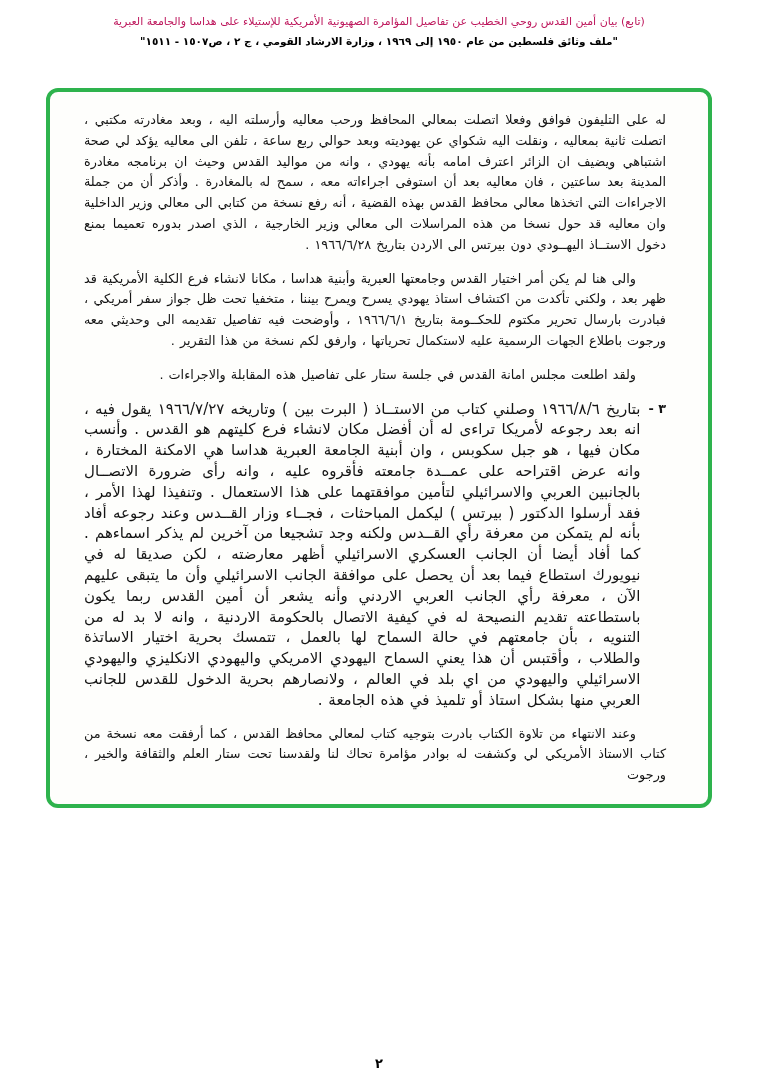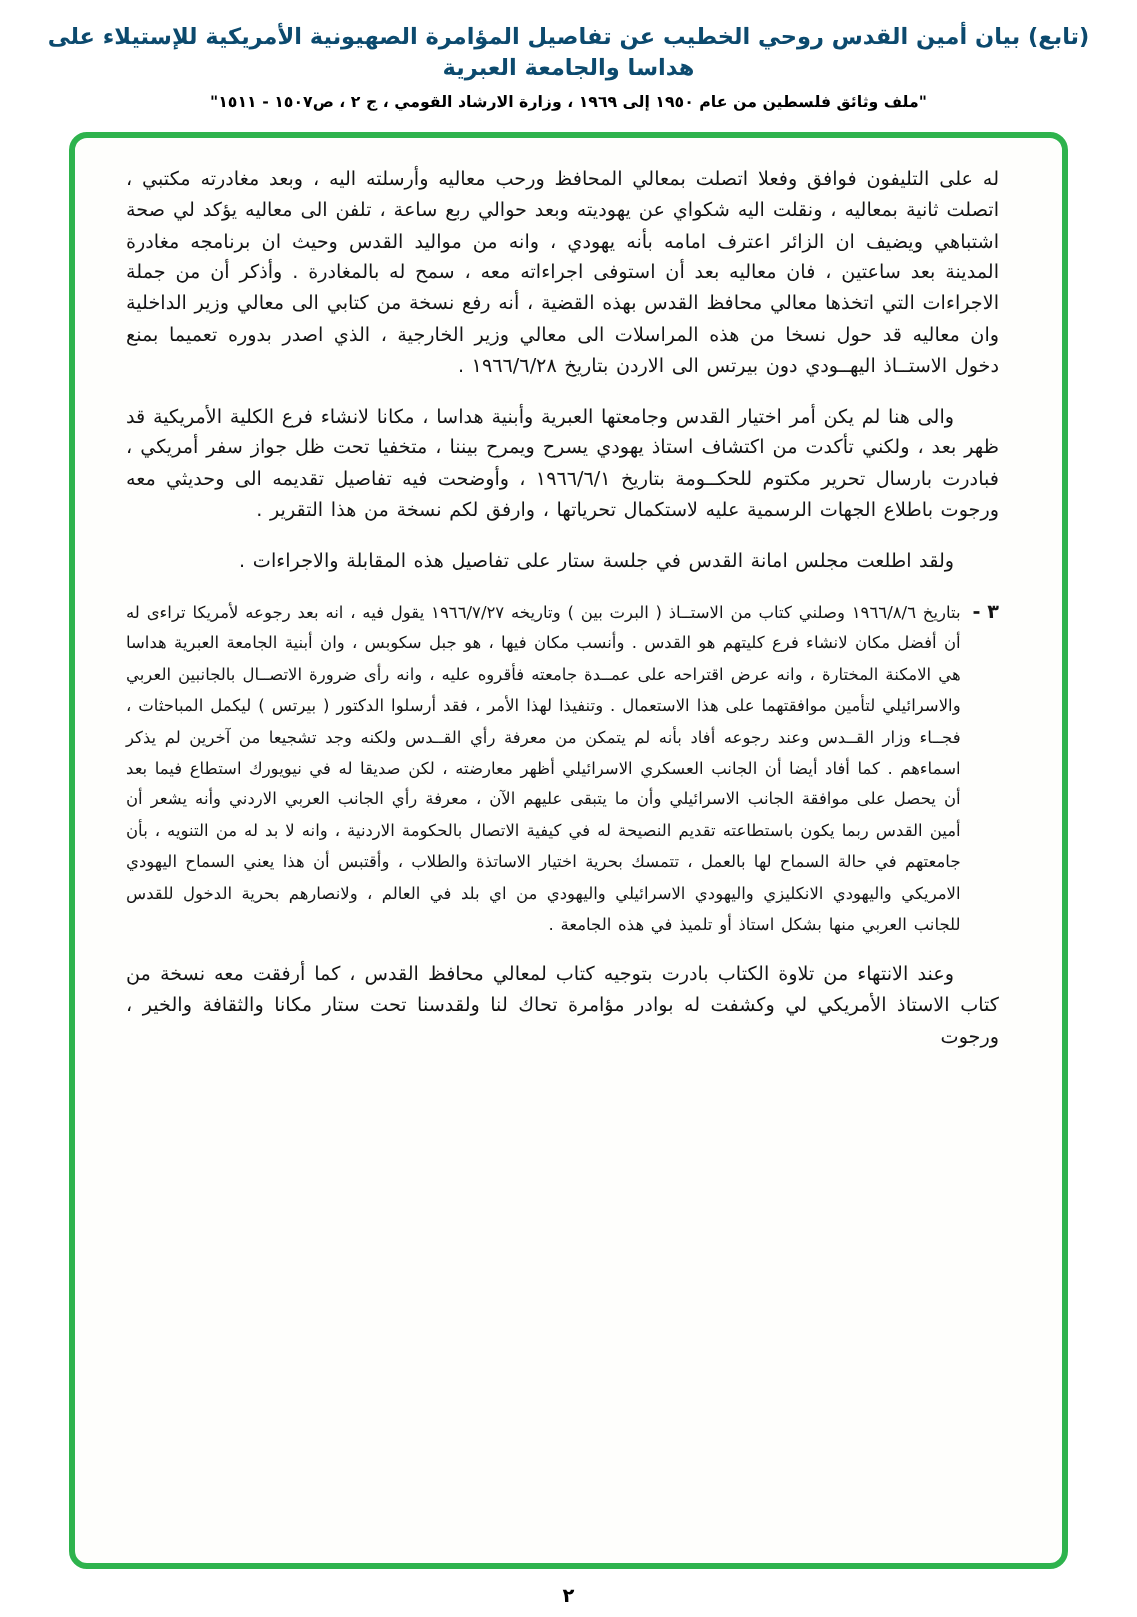--- a/index.html
+++ b/index.html
@@ -10,38 +10,38 @@
     color:#141414;
     position:relative;
     overflow:hidden;
   }
   .doc-header{
     direction:rtl;
     text-align:center;
     padding-top:14px;
   }
   .doc-title{
-    font-size:15px;
-    font-weight:bold;
+    font-size:11px;
+    font-weight:normal;
     margin:0 18px;
     line-height:1.4;
-    color:#0c4a6e;
+    color:#be185d;
   }
   .doc-subtitle{
     font-size:10.5px;
     font-weight:bold;
     margin-top:6px;
     color:#000;
   }
   .green-frame{
     position:absolute;
     left:46px;
     top:88px;
     width:666px;
-    height:958px;
+    height:720px;
     box-sizing:border-box;
     border:4px solid #2eb34d;
     border-radius:12px;
     background:#fefefc;
     padding:18px 42px 16px 34px;
     direction:rtl;
     overflow:hidden;
   }
   .para{
     margin:0 0 13px 0;
@@ -61,21 +61,21 @@
   .item-number{
     flex-shrink:0;
     font-size:12.8px;
     line-height:20.8px;
     white-space:nowrap;
     font-weight:bold;
   }
   .item-text{
     flex:1;
     margin:0;
-    font-size:11px;
+    font-size:15px;
     line-height:20.8px;
     text-align:justify;
     word-spacing:1px;
   }
   .page-footer{
     position:absolute;
     left:0; right:0;
     bottom:6px;
     text-align:center;
   }
@@ -98,20 +98,20 @@
   <div class="green-frame">
     <p class="para no-indent">له على التليفون فوافق وفعلا اتصلت بمعالي المحافظ ورحب معاليه وأرسلته اليه ، وبعد مغادرته مكتبي ، اتصلت ثانية بمعاليه ، ونقلت اليه شكواي عن يهوديته وبعد حوالي ربع ساعة ، تلفن الى معاليه يؤكد لي صحة اشتباهي ويضيف ان الزائر اعترف امامه بأنه يهودي ، وانه من مواليد القدس وحيث ان برنامجه مغادرة المدينة بعد ساعتين ، فان معاليه بعد أن استوفى اجراءاته معه ، سمح له بالمغادرة . وأذكر أن من جملة الاجراءات التي اتخذها معالي محافظ القدس بهذه القضية ، أنه رفع نسخة من كتابي الى معالي وزير الداخلية وان معاليه قد حول نسخا من هذه المراسلات الى معالي وزير الخارجية ، الذي اصدر بدوره تعميما بمنع دخول الاستــاذ اليهــودي دون بيرتس الى الاردن بتاريخ ١٩٦٦/٦/٢٨ .</p>
     <p class="para">والى هنا لم يكن أمر اختيار القدس وجامعتها العبرية وأبنية هداسا ، مكانا لانشاء فرع الكلية الأمريكية قد ظهر بعد ، ولكني تأكدت من اكتشاف استاذ يهودي يسرح ويمرح بيننا ، متخفيا تحت ظل جواز سفر أمريكي ، فبادرت بارسال تحرير مكتوم للحكــومة بتاريخ ١٩٦٦/٦/١ ، وأوضحت فيه تفاصيل تقديمه الى وحديثي معه ورجوت باطلاع الجهات الرسمية عليه لاستكمال تحرياتها ، وارفق لكم نسخة من هذا التقرير .</p>
     <p class="para">ولقد اطلعت مجلس امانة القدس في جلسة ستار على تفاصيل هذه المقابلة والاجراءات .</p>
 
     <div class="numbered-item">
       <span class="item-number">٣ -</span>
       <p class="item-text">بتاريخ ١٩٦٦/٨/٦ وصلني كتاب من الاستــاذ ( البرت بين ) وتاريخه ١٩٦٦/٧/٢٧ يقول فيه ، انه بعد رجوعه لأمريكا تراءى له أن أفضل مكان لانشاء فرع كليتهم هو القدس . وأنسب مكان فيها ، هو جبل سكوبس ، وان أبنية الجامعة العبرية هداسا هي الامكنة المختارة ، وانه عرض اقتراحه على عمــدة جامعته فأقروه عليه ، وانه رأى ضرورة الاتصــال بالجانبين العربي والاسرائيلي لتأمين موافقتهما على هذا الاستعمال . وتنفيذا لهذا الأمر ، فقد أرسلوا الدكتور ( بيرتس ) ليكمل المباحثات ، فجــاء وزار القــدس وعند رجوعه أفاد بأنه لم يتمكن من معرفة رأي القــدس ولكنه وجد تشجيعا من آخرين لم يذكر اسماءهم . كما أفاد أيضا أن الجانب العسكري الاسرائيلي أظهر معارضته ، لكن صديقا له في نيويورك استطاع فيما بعد أن يحصل على موافقة الجانب الاسرائيلي وأن ما يتبقى عليهم الآن ، معرفة رأي الجانب العربي الاردني وأنه يشعر أن أمين القدس ربما يكون باستطاعته تقديم النصيحة له في كيفية الاتصال بالحكومة الاردنية ، وانه لا بد له من التنويه ، بأن جامعتهم في حالة السماح لها بالعمل ، تتمسك بحرية اختيار الاساتذة والطلاب ، وأقتبس أن هذا يعني السماح اليهودي الامريكي واليهودي الانكليزي واليهودي الاسرائيلي واليهودي من اي بلد في العالم ، ولانصارهم بحرية الدخول للقدس للجانب العربي منها بشكل استاذ أو تلميذ في هذه الجامعة .</p>
     </div>
 
-    <p class="para">وعند الانتهاء من تلاوة الكتاب بادرت بتوجيه كتاب لمعالي محافظ القدس ، كما أرفقت معه نسخة من كتاب الاستاذ الأمريكي لي وكشفت له بوادر مؤامرة تحاك لنا ولقدسنا تحت ستار مكانا والثقافة والخير ، ورجوت</p>
+    <p class="para">وعند الانتهاء من تلاوة الكتاب بادرت بتوجيه كتاب لمعالي محافظ القدس ، كما أرفقت معه نسخة من كتاب الاستاذ الأمريكي لي وكشفت له بوادر مؤامرة تحاك لنا ولقدسنا تحت ستار العلم والثقافة والخير ، ورجوت</p>
   </div>
 
   <footer class="page-footer">
     <span class="page-number">٢</span>
   </footer>
 
 </div>
 
 </body></html>

